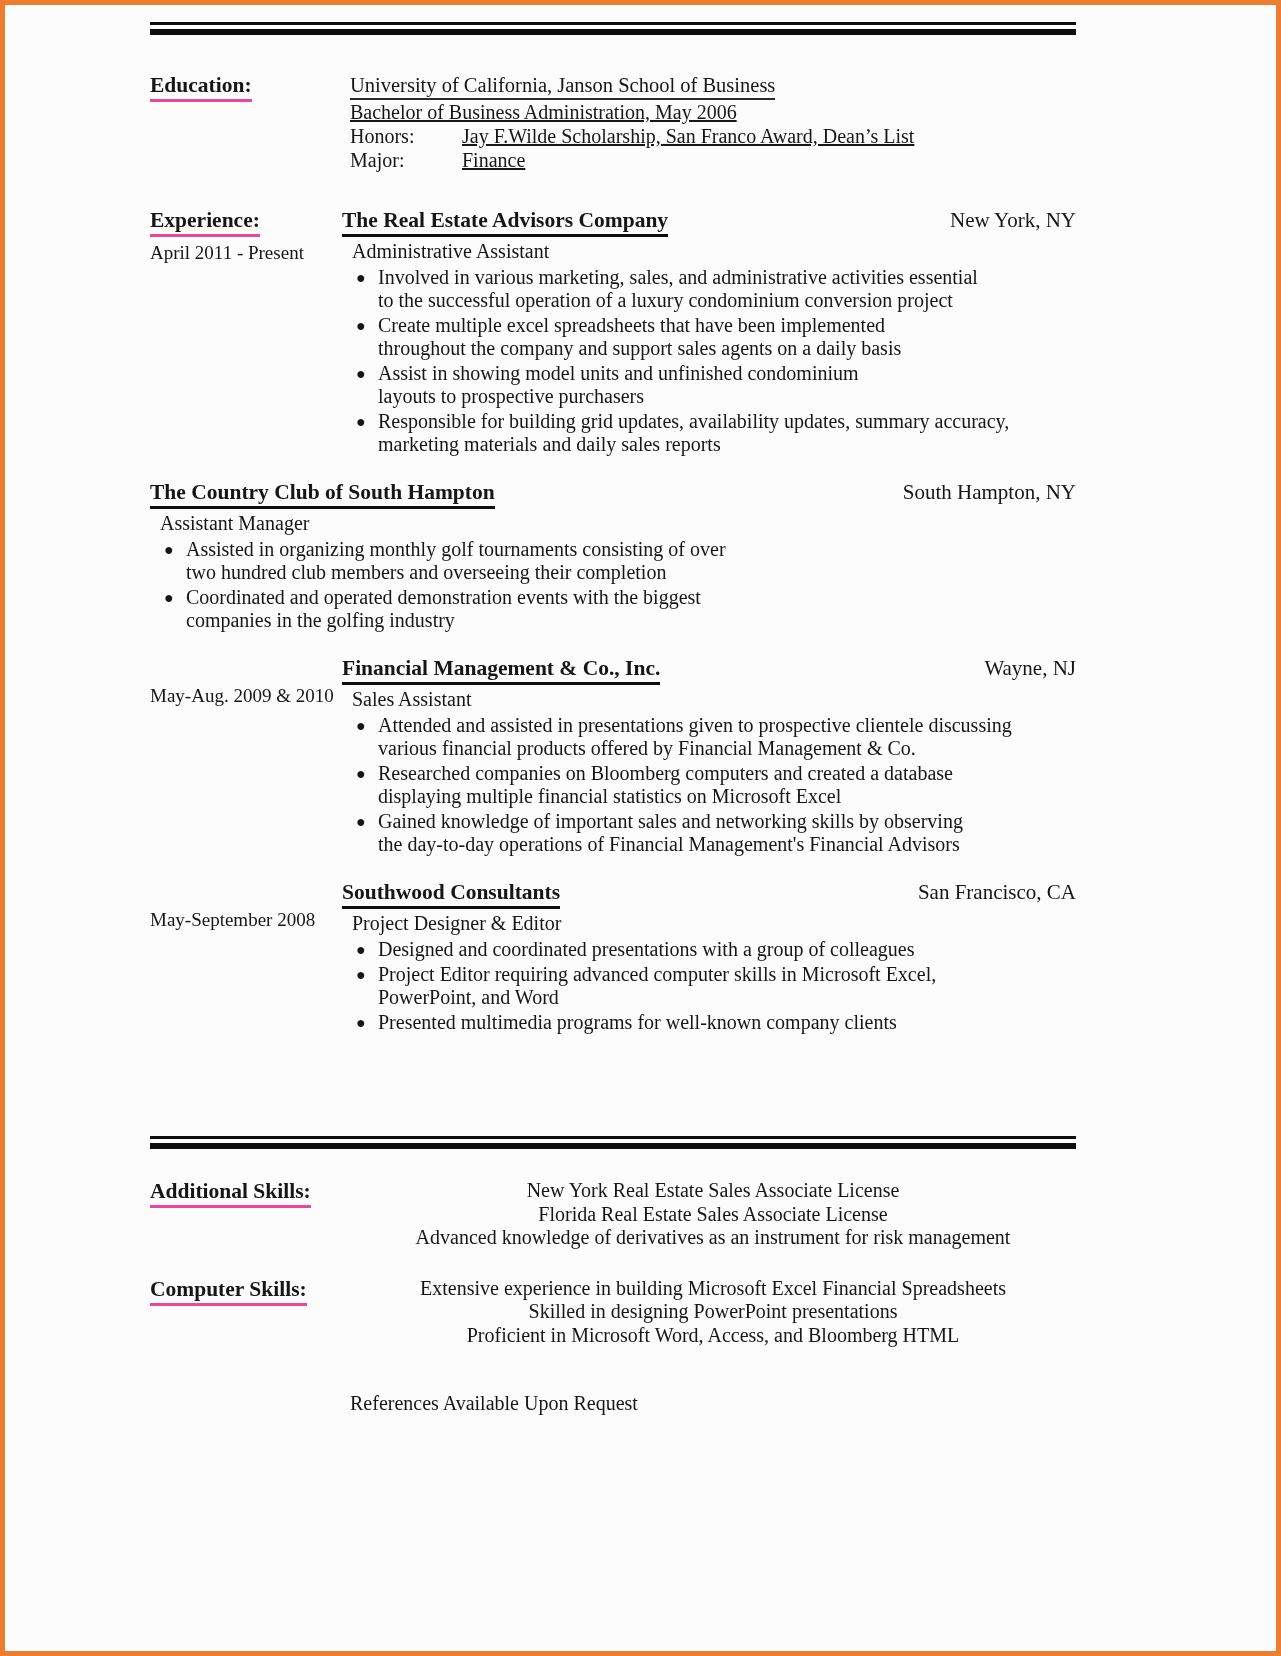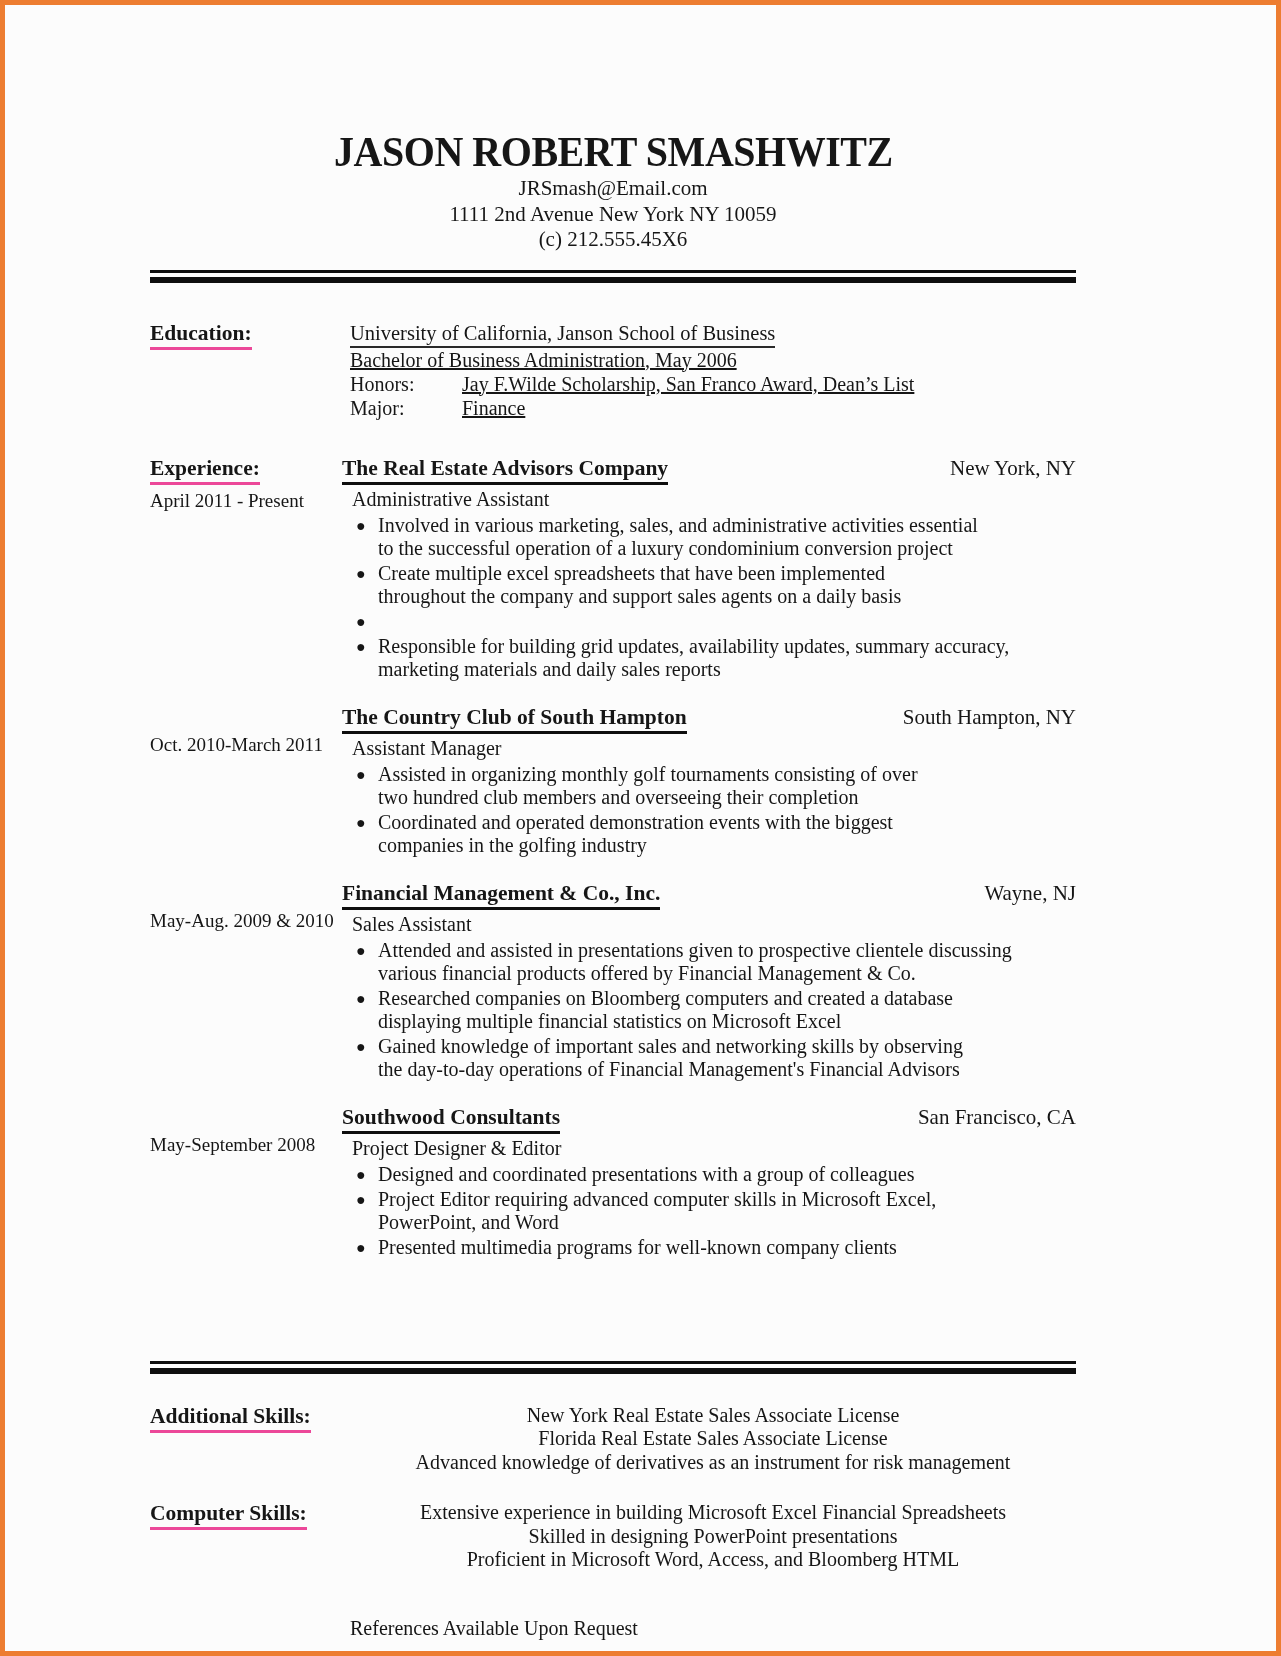--- a/index.html
+++ b/index.html
@@ -88,26 +88,20 @@
   .skills-comp { margin-top:27px; }
   .refs { margin-top:45px; }
   .refs .main-col { padding-left:8px; font-size:20px; }
 </style>
 </head>
 <body>
 
 <div class="frame">
   <div class="doc">
 
-    <div class="header">
-      <div><span class="name">JASON ROBERT SMASHWITZ</span></div>
-      <div class="contact-line">JRSmash@Email.com</div>
-      <div class="contact-line">1111 2nd Avenue New York NY 10059</div>
-      <div class="contact-line">(c) 212.555.45X6</div>
-    </div>
 
     <div class="rule rule-top"></div>
 
     <div class="row edu">
       <div class="label-col">
         <span class="section-label">Education:</span>
       </div>
       <div class="main-col">
         <div><span class="school">University of California, Janson School of Business</span></div>
         <div>Bachelor of Business Administration, May 2006</div>
@@ -133,34 +127,33 @@
               <span class="btext">Involved in various marketing, sales, and administrative activities essential
 to the successful operation of a luxury condominium conversion project</span>
             </li>
           <li>
               <span class="bdot">●</span>
               <span class="btext">Create multiple excel spreadsheets that have been implemented
 throughout the company and support sales agents on a daily basis</span>
             </li>
           <li>
               <span class="bdot">●</span>
+              <span class="btext">Assist in showing model units and unfinished condominium
+layouts to prospective purchasers</span>
             </li>
           <li>
               <span class="bdot">●</span>
               <span class="btext">Responsible for building grid updates, availability updates, summary accuracy,
 marketing materials and daily sales reports</span>
             </li>
         </ul>
       </div>
     </div>
 
     <div class="row job">
-      <div class="label-col">
-        <span class="date">Oct. 2010-March 2011</span>
-      </div>
       <div class="main-col">
         <div class="job-header">
           <span class="company">The Country Club of South Hampton</span>
           <span class="location">South Hampton, NY</span>
         </div>
         <div class="job-title">Assistant Manager</div>
         <ul class="bullets">
           <li>
               <span class="bdot">●</span>
               <span class="btext">Assisted in organizing monthly golf tournaments consisting of over

